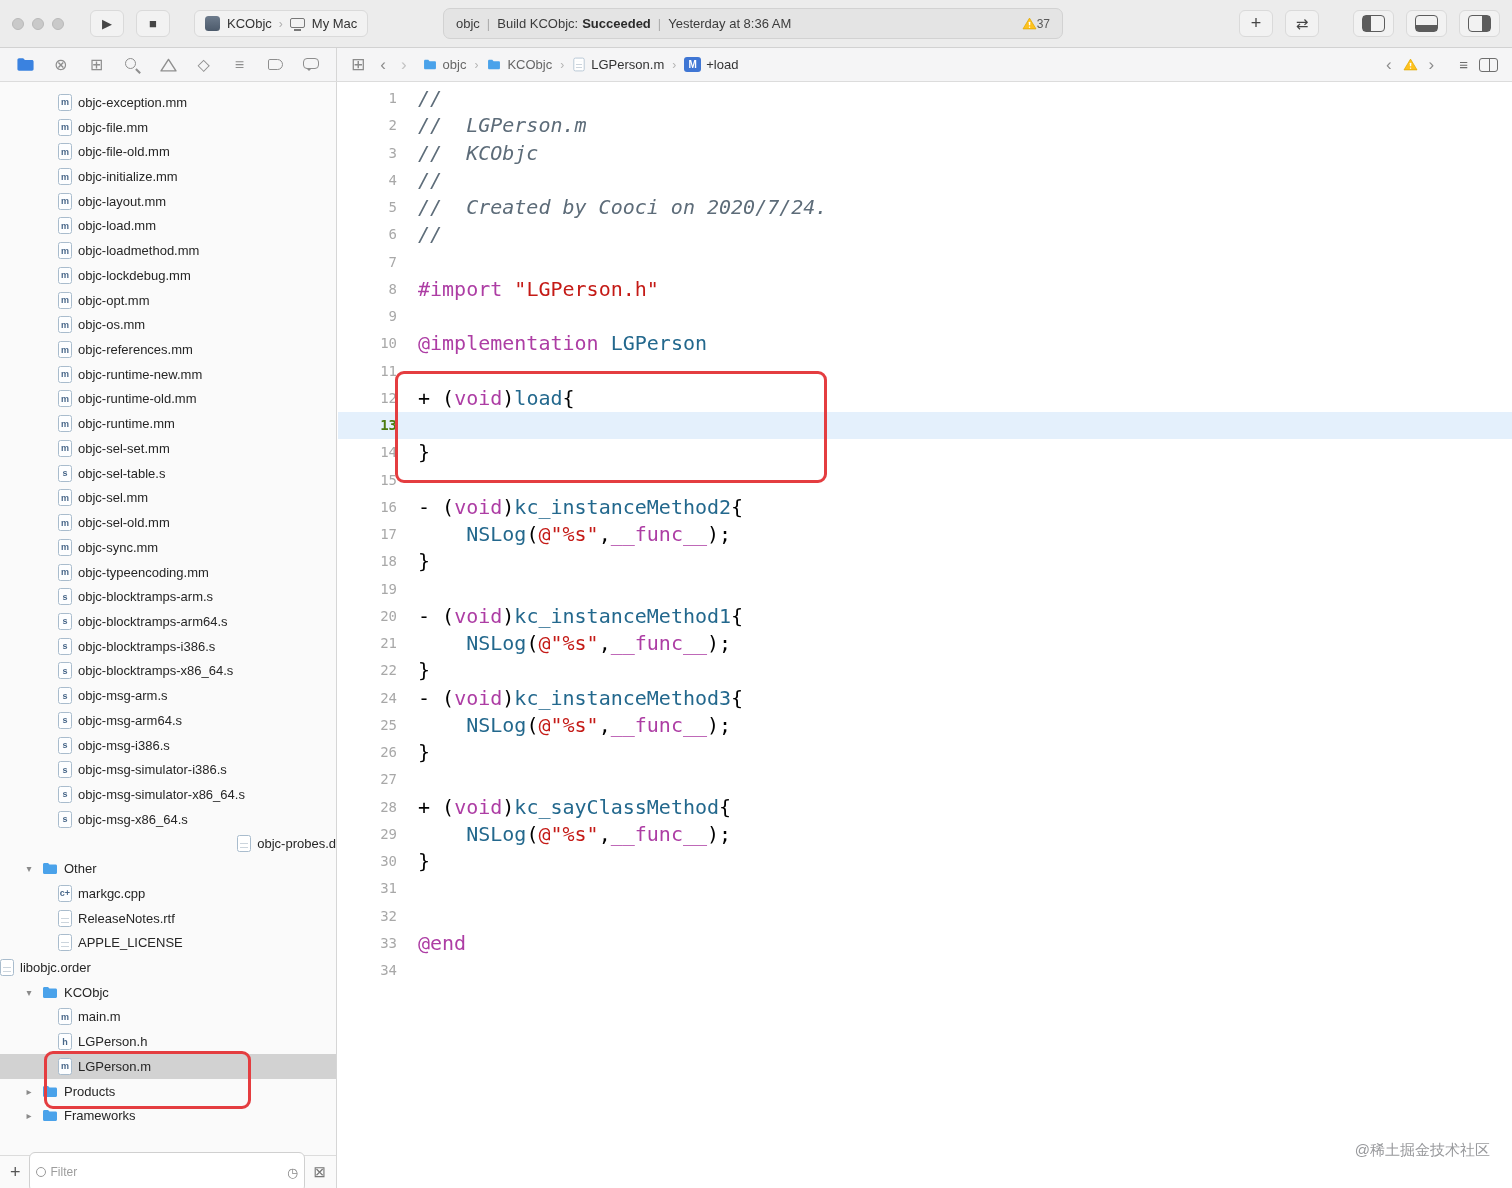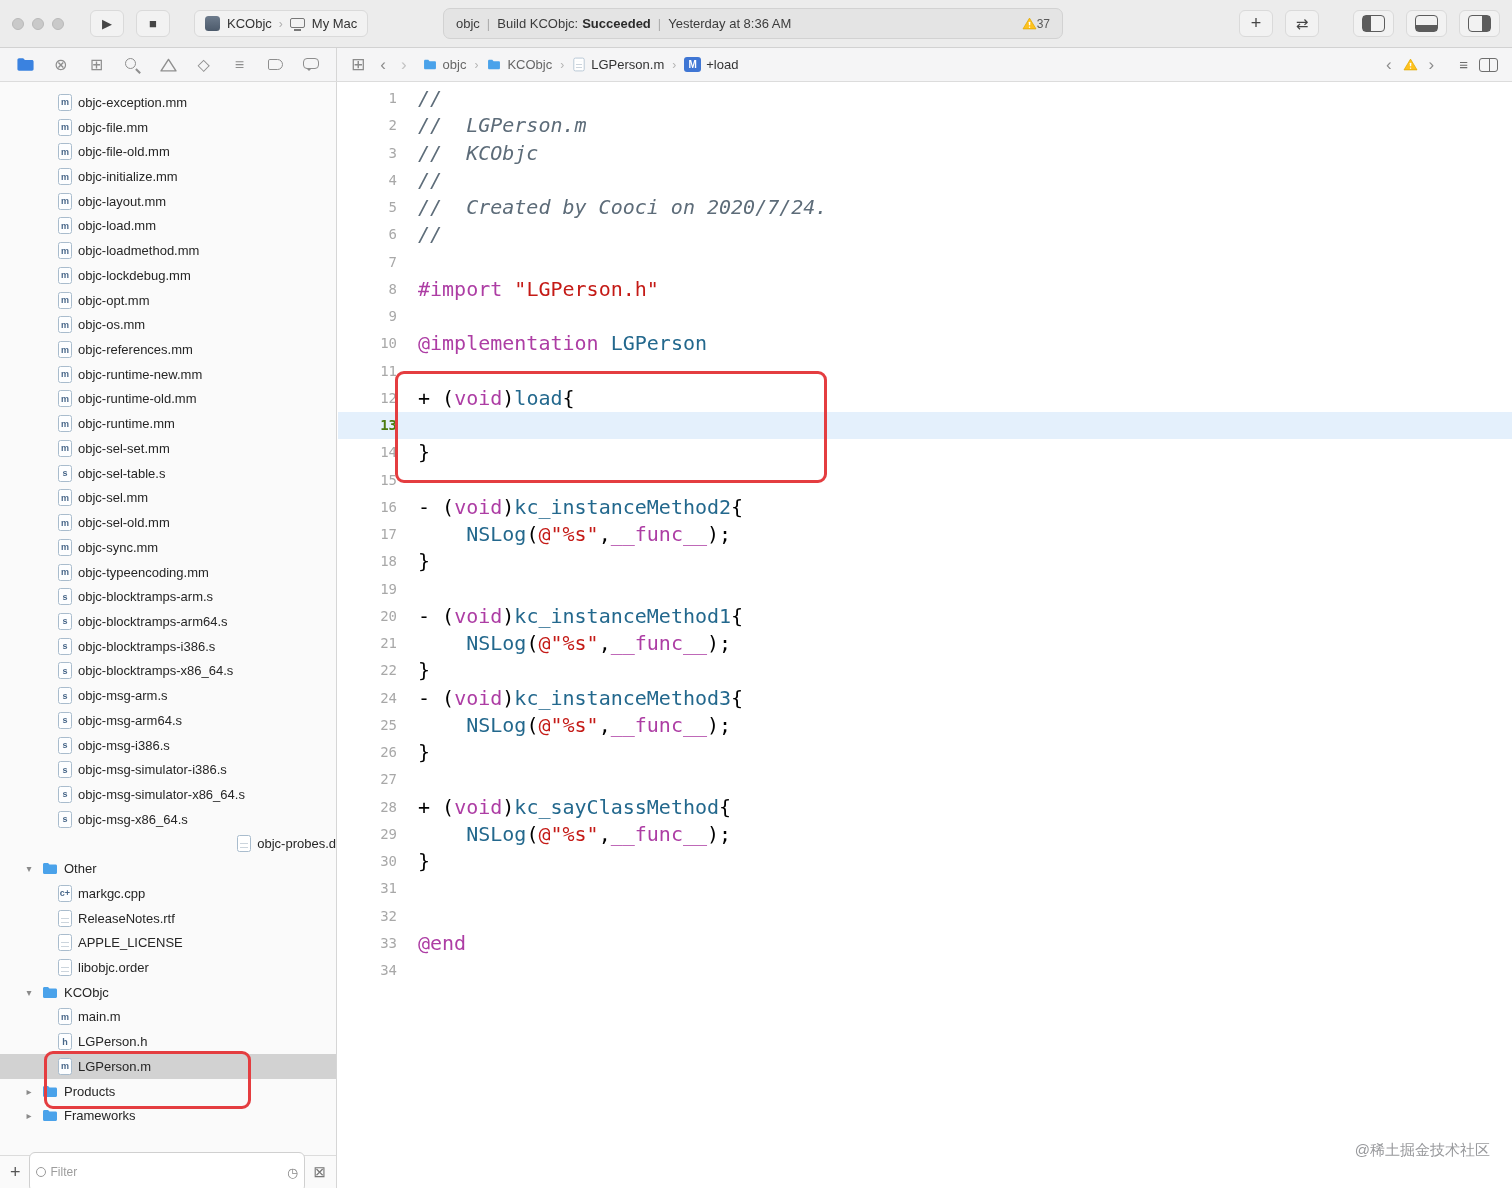--- a/index.html
+++ b/index.html
@@ -384,21 +384,21 @@
           <span class="flabel">markgc.cpp</span>
         </div>
         <div class="file-row" style="padding-left: 58px;">
           <span class="licon doc"></span>
           <span class="flabel">ReleaseNotes.rtf</span>
         </div>
         <div class="file-row" style="padding-left: 58px;">
           <span class="licon doc"></span>
           <span class="flabel">APPLE_LICENSE</span>
         </div>
-        <div class="file-row" style="padding-left: 58px;">
+        <div class="file-row" style="">
           <span class="licon doc"></span>
           <span class="flabel">libobjc.order</span>
         </div>
         <div class="file-row" style="padding-left: 22px;">
           <span class="disclosure">▾</span>
           <span class="ficon-folder">
             <svg width="16" height="13" viewBox="0 0 16 13">
               <path d="M1 2.5 C1 1.7 1.6 1 2.4 1 H6 L7.5 2.6 H13.6 C14.4 2.6 15 3.2 15 4 V10.5 C15 11.3 14.4 12 13.6 12 H2.4 C1.6 12 1 11.3 1 10.5 Z" fill="#4AA2EA"></path>
             </svg>
           </span>

